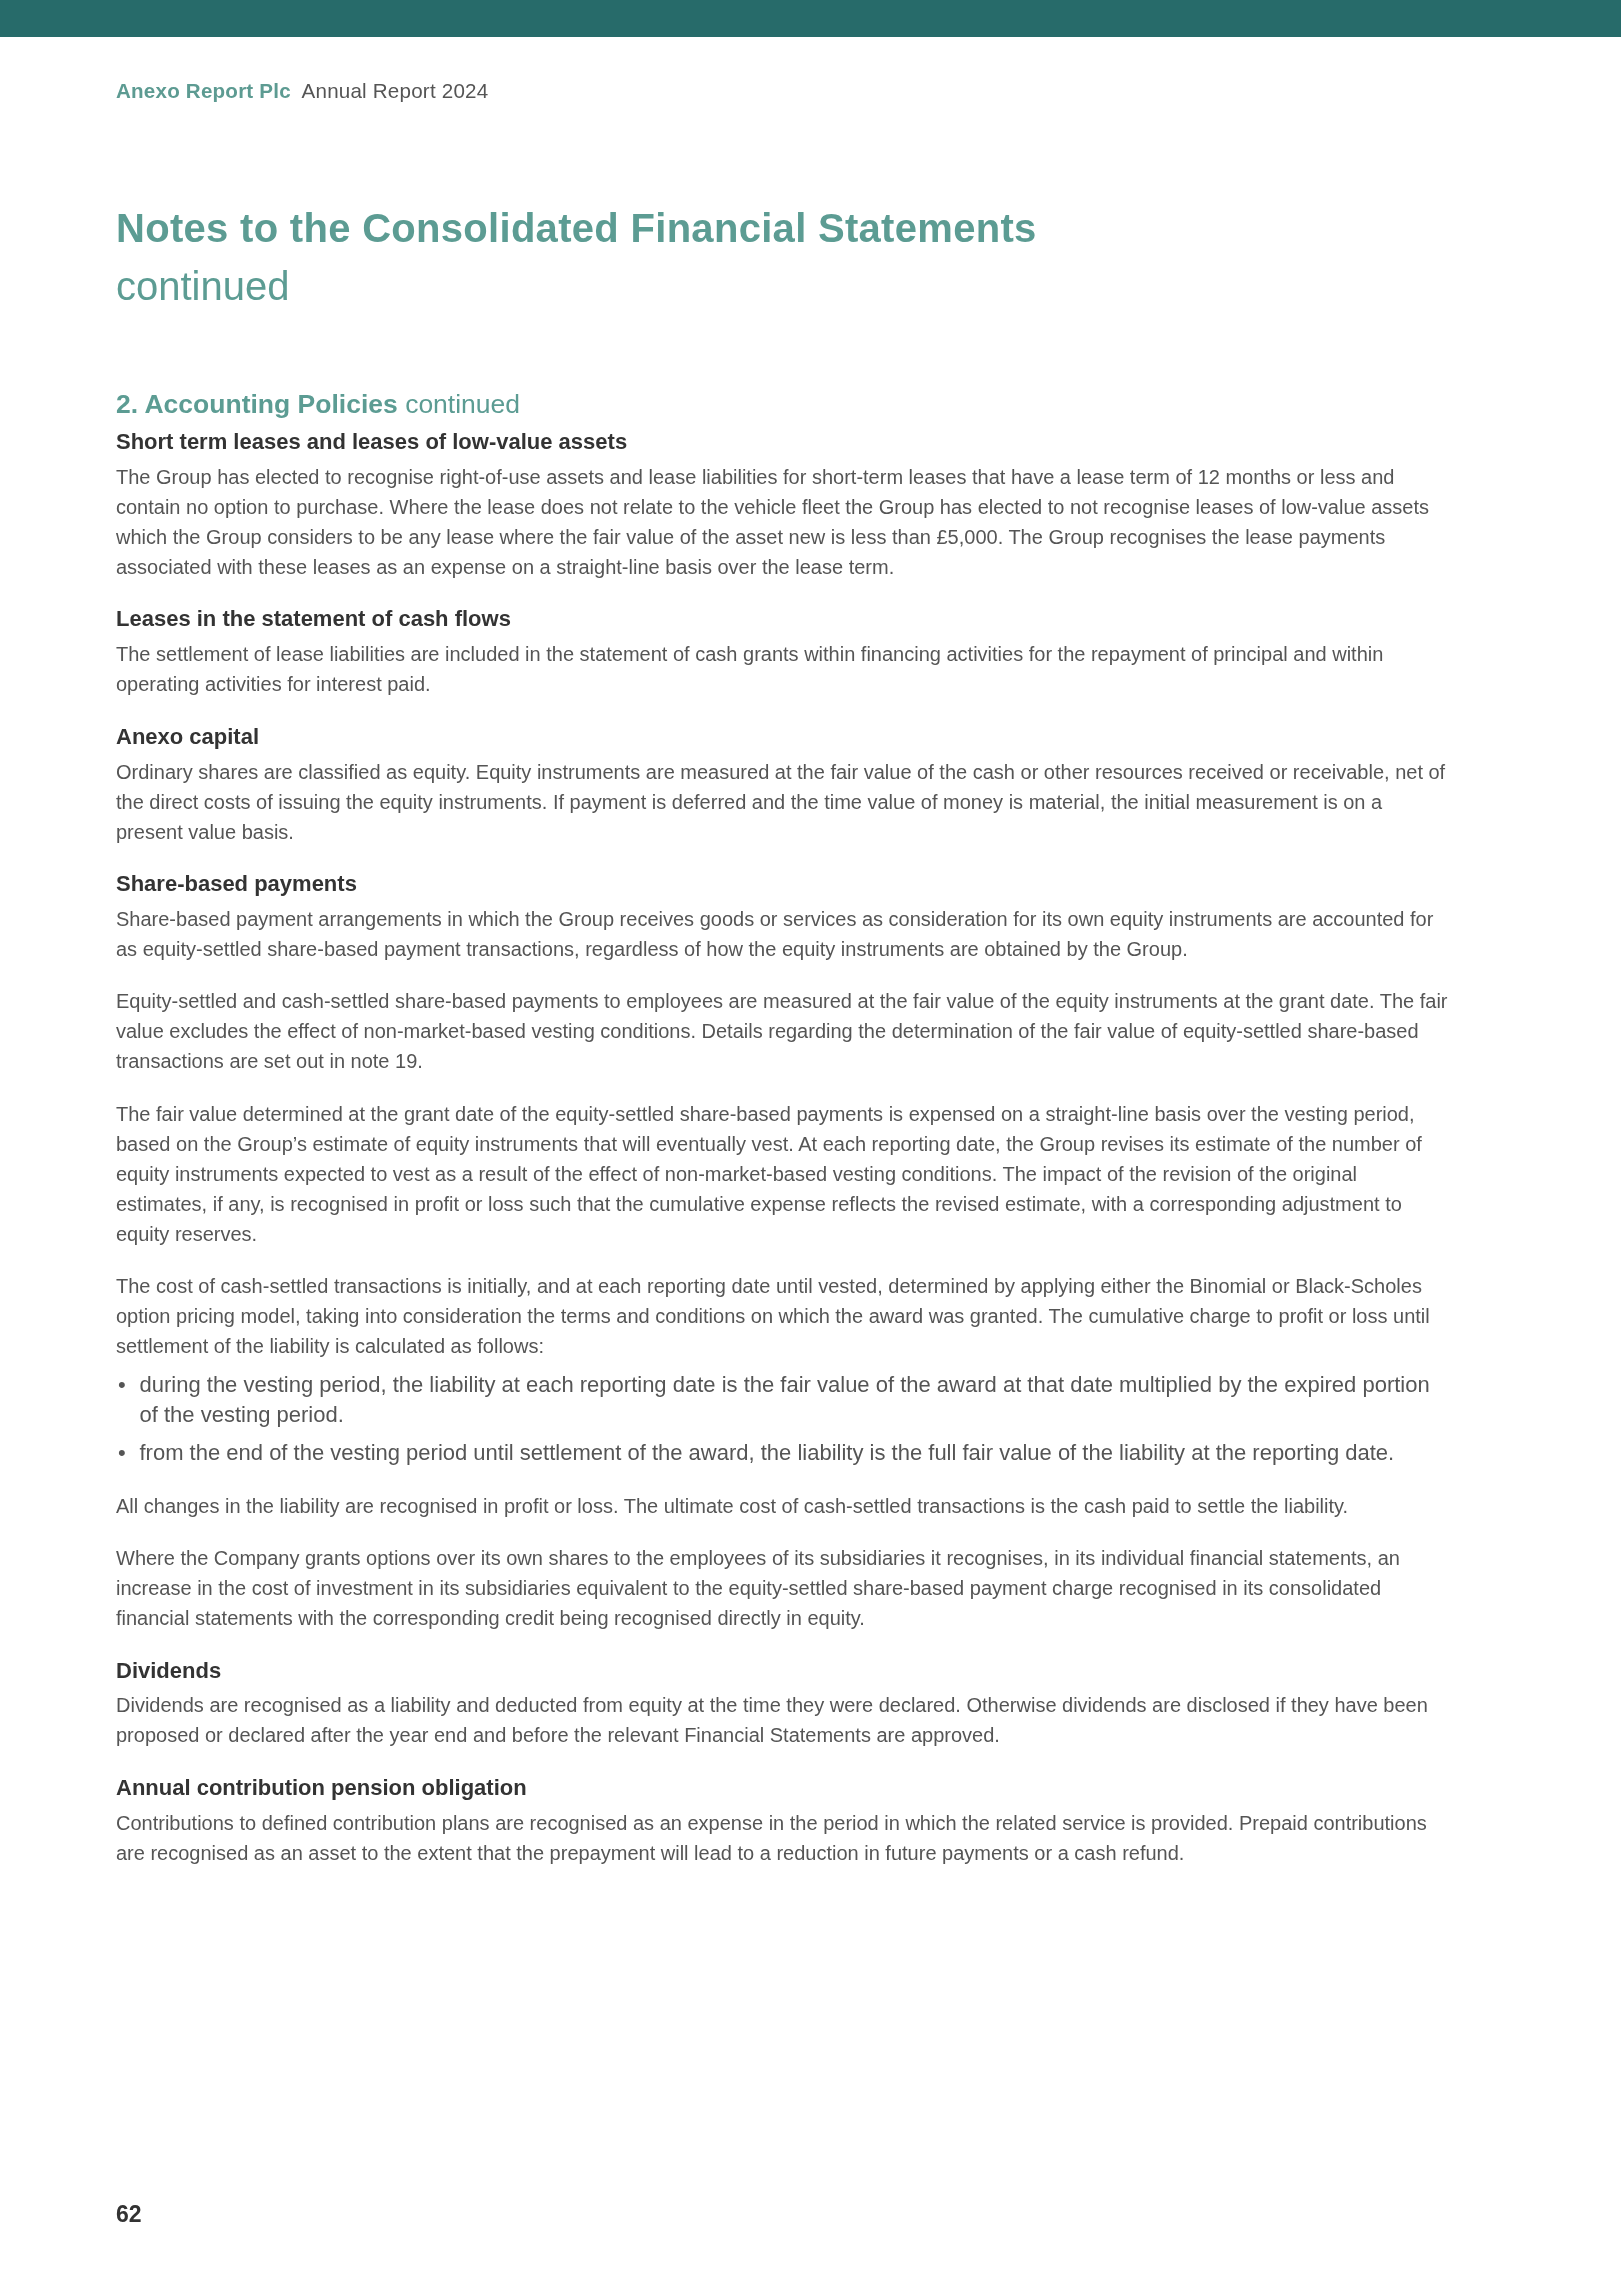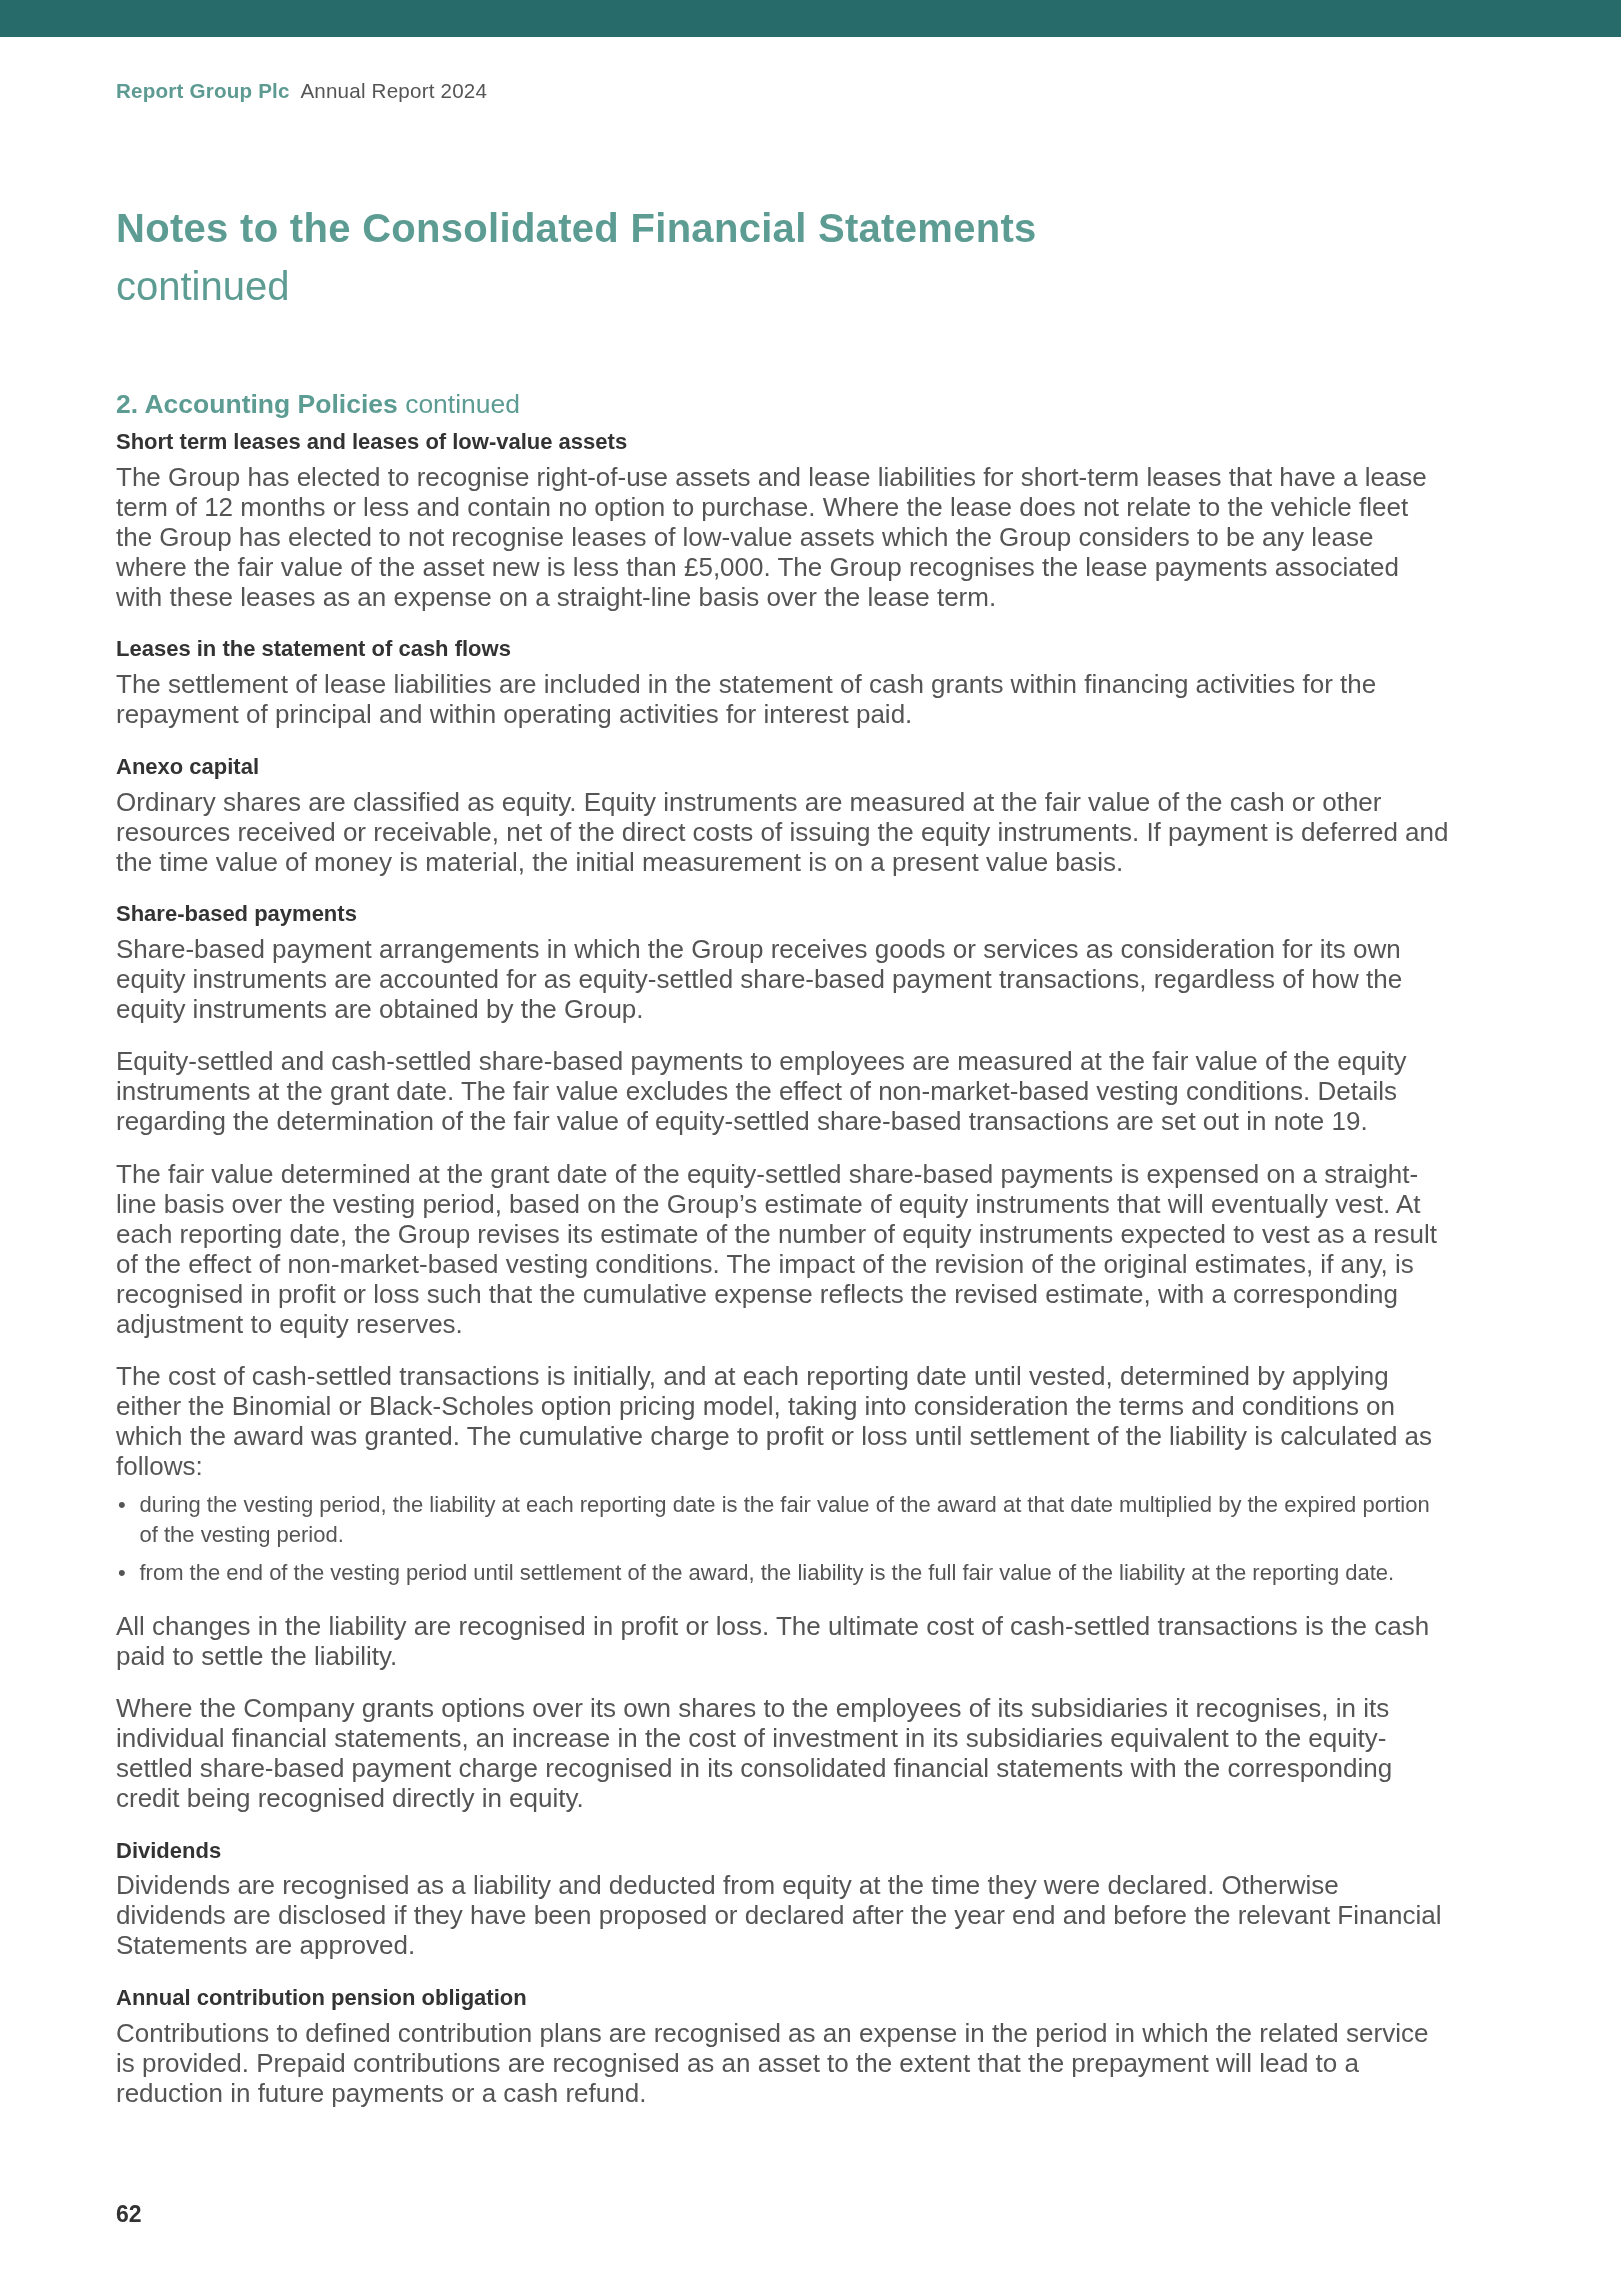--- a/index.html
+++ b/index.html
@@ -7,34 +7,34 @@
            font-family: "Liberation Sans", sans-serif; color: #444; }
     .topbar { position: absolute; left: 0; top: 0; width: 1621px; height: 37px; background: #276b6a; }
     .running-head { position: absolute; left: 116px; top: 78px; font-size: 20.6px; line-height: 25.5px; color: #555; letter-spacing: 0.2px; }
     .running-head .brand { color: #5d9b92; font-weight: bold; margin-right: 5.9px; }
     .page-title { position: absolute; left: 116px; top: 201px; margin: 0; font-size: 40px; line-height: 55px; font-weight: bold; color: #5c9c93; letter-spacing: 0.3px; }
     .page-subtitle { position: absolute; left: 116px; top: 263px; margin: 0; font-size: 40px; line-height: 47px; font-weight: normal; color: #5c9c93; }
     .content { position: absolute; left: 116px; top: 388px; width: 1333px; }
     .section-heading { margin: 0 0 5.9px 0; font-size: 26.5px; line-height: 33px; color: #5c9c93; font-weight: bold; }
     .section-heading .cont { font-weight: normal; }
     .sub-heading { margin: 0 0 5.9px 0; font-size: 22px; line-height: 29px; font-weight: bold; color: #333; }
-    p.body { margin: 0 0 22.5px 0; font-size: 26px; line-height: 30px; color: #555; }
+    p.body { margin: 0 0 22.5px 0; font-size: 20px; line-height: 30px; color: #555; }
     .block { margin-bottom: 0; }
     ul.bullets { margin: -13.7px 0 22.5px 0; padding: 0; list-style: none; }
     ul.bullets li { position: relative; padding-left: 23.5px; font-size: 22px; line-height: 30px; color: #555; margin-bottom: 7.8px; }
     ul.bullets li .dot { position: absolute; left: 2px; top: 0; }
     .page-number { position: absolute; left: 116px; top: 2201px; font-size: 23px; font-weight: bold; color: #333; }
   </style>
 </head>
 <body>
 
 <div class="topbar"></div>
 
 <div class="running-head">
-  <span class="brand">Report Group Plc</span>
+  <span class="brand">Anexo Report Plc</span>
   <span>Annual Report 2024</span>
 </div>
 
 <h1 class="page-title">Notes to the Consolidated Financial Statements</h1>
 <h2 class="page-subtitle">continued</h2>
 
 <div class="content">
   <h3 class="section-heading">
     <span>2. Accounting Policies</span>
     <span class="cont">continued</span>

